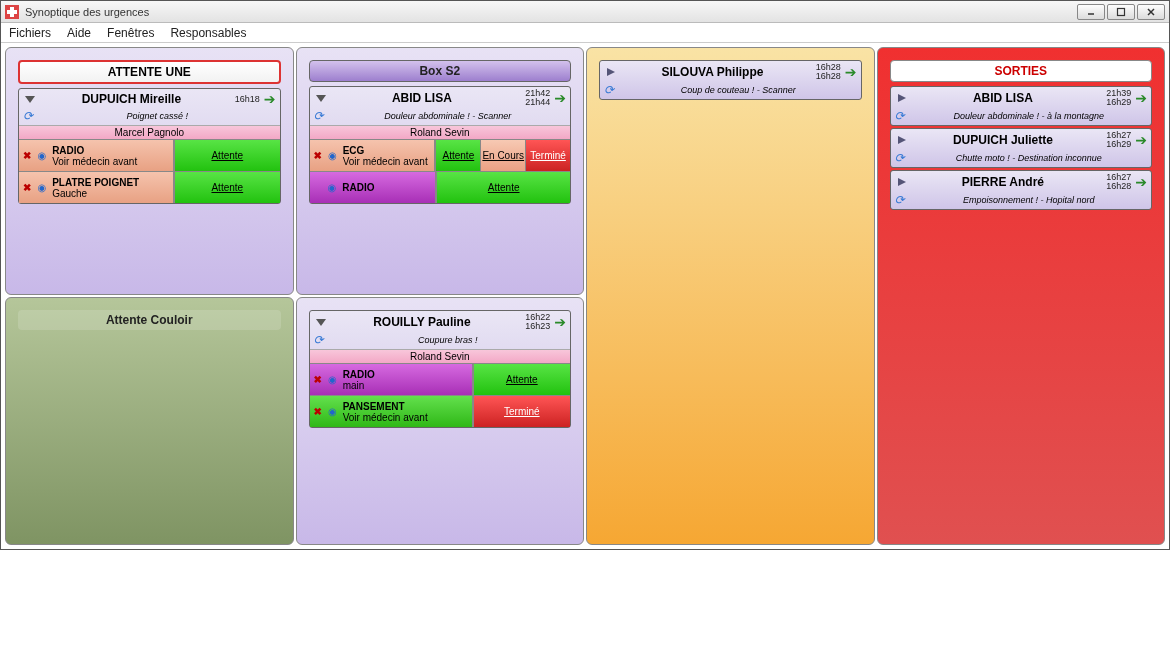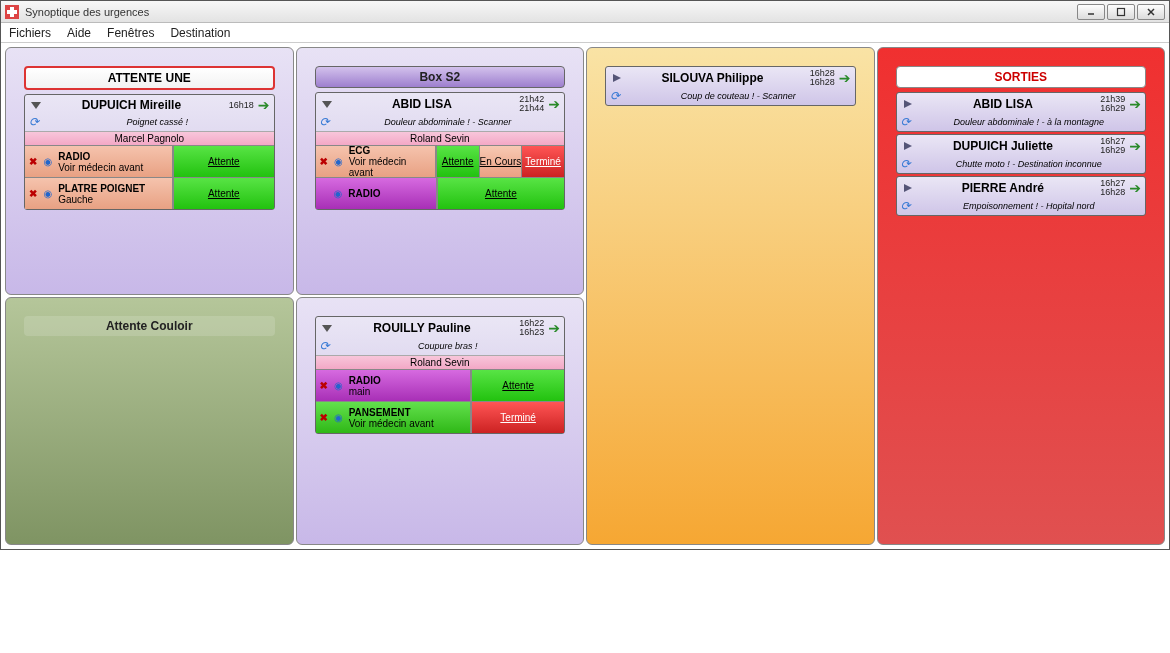--- a/index.html
+++ b/index.html
@@ -11,21 +11,21 @@
   .titlebar .app-icon { width:14px; height:14px; background:#d44; margin-right:6px; display:flex; align-items:center; justify-content:center; }
   .titlebar .app-icon svg { width:12px; height:12px; }
   .titlebar .title { font-size:11px; color:#333; flex:1; }
   .titlebar .win-btn { width:28px; height:16px; margin-left:2px; border:1px solid #888; background:linear-gradient(#fdfdfd,#dcdcdc); border-radius:2px; display:flex; align-items:center; justify-content:center; cursor:pointer;}
   .titlebar .win-btn svg { width:10px; height:10px; }
 
   .menubar { height:20px; background:#fff; border-bottom:1px solid #ccc; display:flex; align-items:center; padding:0 8px; gap:16px; }
   .menubar .menu-item { font-size:12px; color:#222; cursor:pointer; }
 
   .workspace { flex:1; display:grid; grid-template-columns: repeat(4, 1fr); grid-template-rows: 1fr 1fr; gap:2px; padding:4px; background:#fff;}
-  .panel { border:1px solid #888; border-radius:6px; padding:18px; display:flex; flex-direction:column; overflow:hidden;}
+  .panel { border:1px solid #888; border-radius:6px; padding:12px; display:flex; flex-direction:column; overflow:hidden;}
   .panel-header { font-size:12px; font-weight:bold; text-align:center; padding:3px 0; border-radius:4px; margin-bottom:4px;}
 
   
   .bg-lavender { background: linear-gradient(#e8e2f5, #c8b8e8); }
   .bg-olive { background: linear-gradient(#b5c69a, #7f9463); }
   .bg-orange { background: linear-gradient(#f9e3a5, #f6a733); }
   .bg-red { background: linear-gradient(#f03030, #e05050); }
 
   .hdr-white { background:linear-gradient(#fff,#f2f2f2); border:2px solid #d33; }
   .hdr-purple { background:linear-gradient(#d3c1ec,#9d7fce); color:#222; border:1px solid #666;}
@@ -91,21 +91,21 @@
           <line x1="2" y1="2" x2="8" y2="8" stroke="#333" stroke-width="1.5"></line>
           <line x1="8" y1="2" x2="2" y2="8" stroke="#333" stroke-width="1.5"></line>
         </svg>
       </div>
   </div>
 
   <div class="menubar">
     <span class="menu-item">Fichiers</span>
     <span class="menu-item">Aide</span>
     <span class="menu-item">Fenêtres</span>
-    <span class="menu-item">Destination</span>
+    <span class="menu-item">Responsables</span>
   </div>
 
   <div class="workspace">
 
     <div class="panel bg-lavender">
       <div class="panel-header hdr-white">ATTENTE UNE</div>
 
       <div class="patient-card">
         <div class="patient-top">
           <span class="tri">

